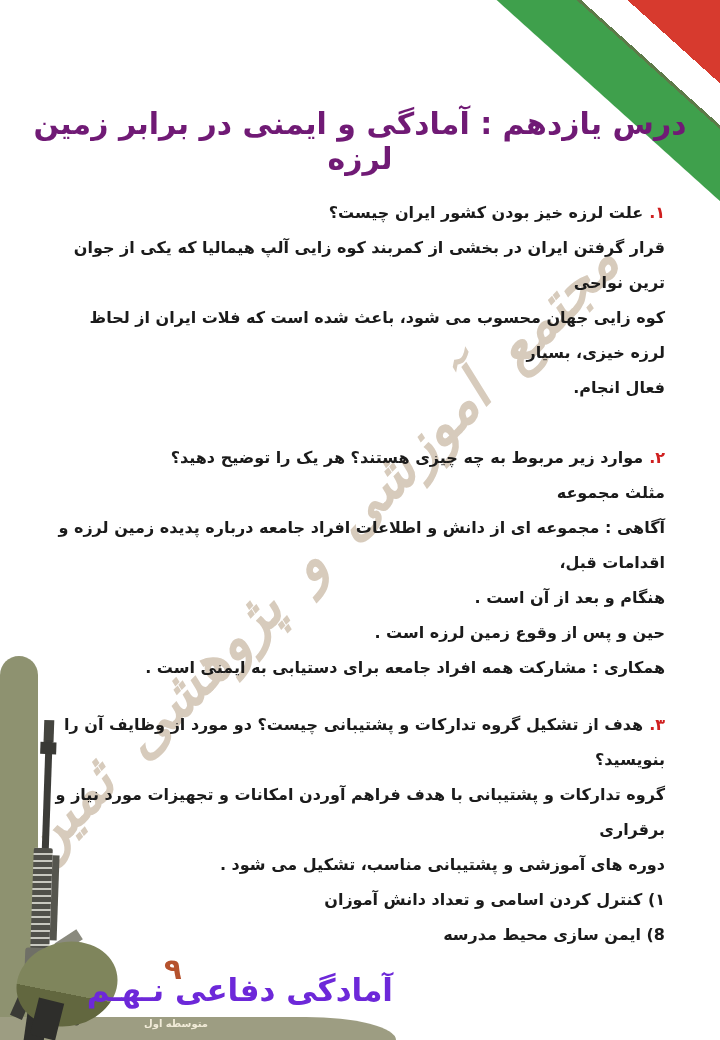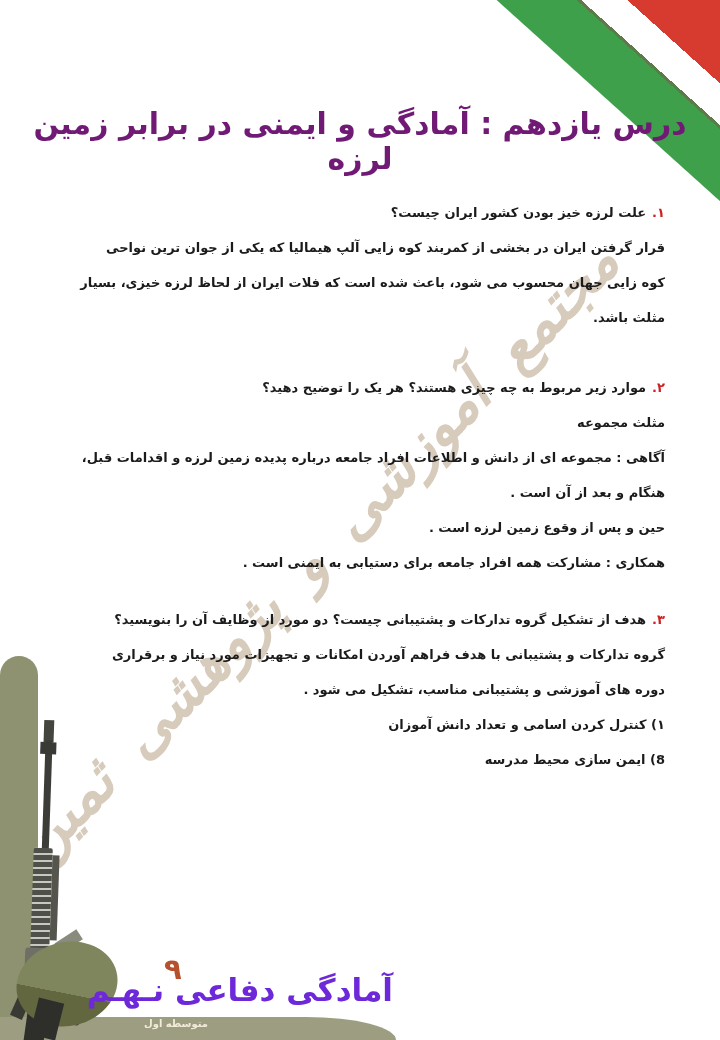--- a/index.html
+++ b/index.html
@@ -29,21 +29,21 @@
     position:absolute;left:-70px;top:505px;width:800px;z-index:0;
     text-align:center;direction:rtl;
     transform:rotate(-46deg);
     font-size:58px;font-weight:bold;font-style:italic;
     color:#d7cbbc;letter-spacing:2px;word-spacing:14px;white-space:nowrap;
   }
   
   .content{
     position:absolute;top:195px;right:55px;left:55px;z-index:2;
     direction:rtl;text-align:right;
-    font-size:13px;font-weight:bold;color:#1b1b1b;
+    font-size:16px;font-weight:bold;color:#1b1b1b;
   }
   .line{line-height:35px;min-height:35px;}
   .gap-q2{margin-top:35px;}
   .gap-q3{margin-top:22px;}
   .qnum{color:#cf1f1f;margin-left:6px;}
   
   .pillar{position:absolute;left:0;top:656px;width:38px;height:384px;background:#8e9270;border-radius:19px 19px 0 0;z-index:1;}
   .band{position:absolute;left:0;top:1017px;width:396px;height:23px;background:#9d9d82;border-top-right-radius:90px 23px;z-index:1;}
   .rifle{position:absolute;left:0;top:715px;width:130px;height:325px;z-index:2;transform:rotate(2deg);transform-origin:40px 300px;}
   .rifle div{position:absolute;}
@@ -78,21 +78,21 @@
 
 <div class="page-title">درس یازدهم : آمادگی و ایمنی در برابر زمین لرزه</div>
 
 <div class="content">
 
   <div class="line">
     <span class="qnum">١.</span><span>علت لرزه خیز بودن کشور ایران چیست؟</span>
   </div>
   <div class="line">قرار گرفتن ایران در بخشی از کمربند کوه زایی آلپ  هیمالیا که یکی از جوان ترین نواحی</div>
   <div class="line">کوه زایی جهان محسوب می شود، باعث شده است که فلات ایران از لحاظ لرزه خیزی، بسیار</div>
-  <div class="line">مثلث باشد.</div>
+  <div class="line">فعال انجام.</div>
 
   <div class="line gap-q2">
     <span class="qnum">٢.</span><span>موارد زیر مربوط به چه چیزی هستند؟ هر یک را توضیح دهید؟</span>
   </div>
   <div class="line">مثلث مجموعه</div>
   <div class="line">آگاهی : مجموعه ای از دانش و اطلاعات افراد جامعه درباره پدیده زمین لرزه و اقدامات قبل،</div>
   <div class="line">هنگام و بعد از آن است .</div>
   <div class="line">حین و پس از وقوع زمین لرزه است .</div>
   <div class="line">همکاری : مشارکت همه افراد جامعه برای دستیابی به ایمنی است .</div>
 

